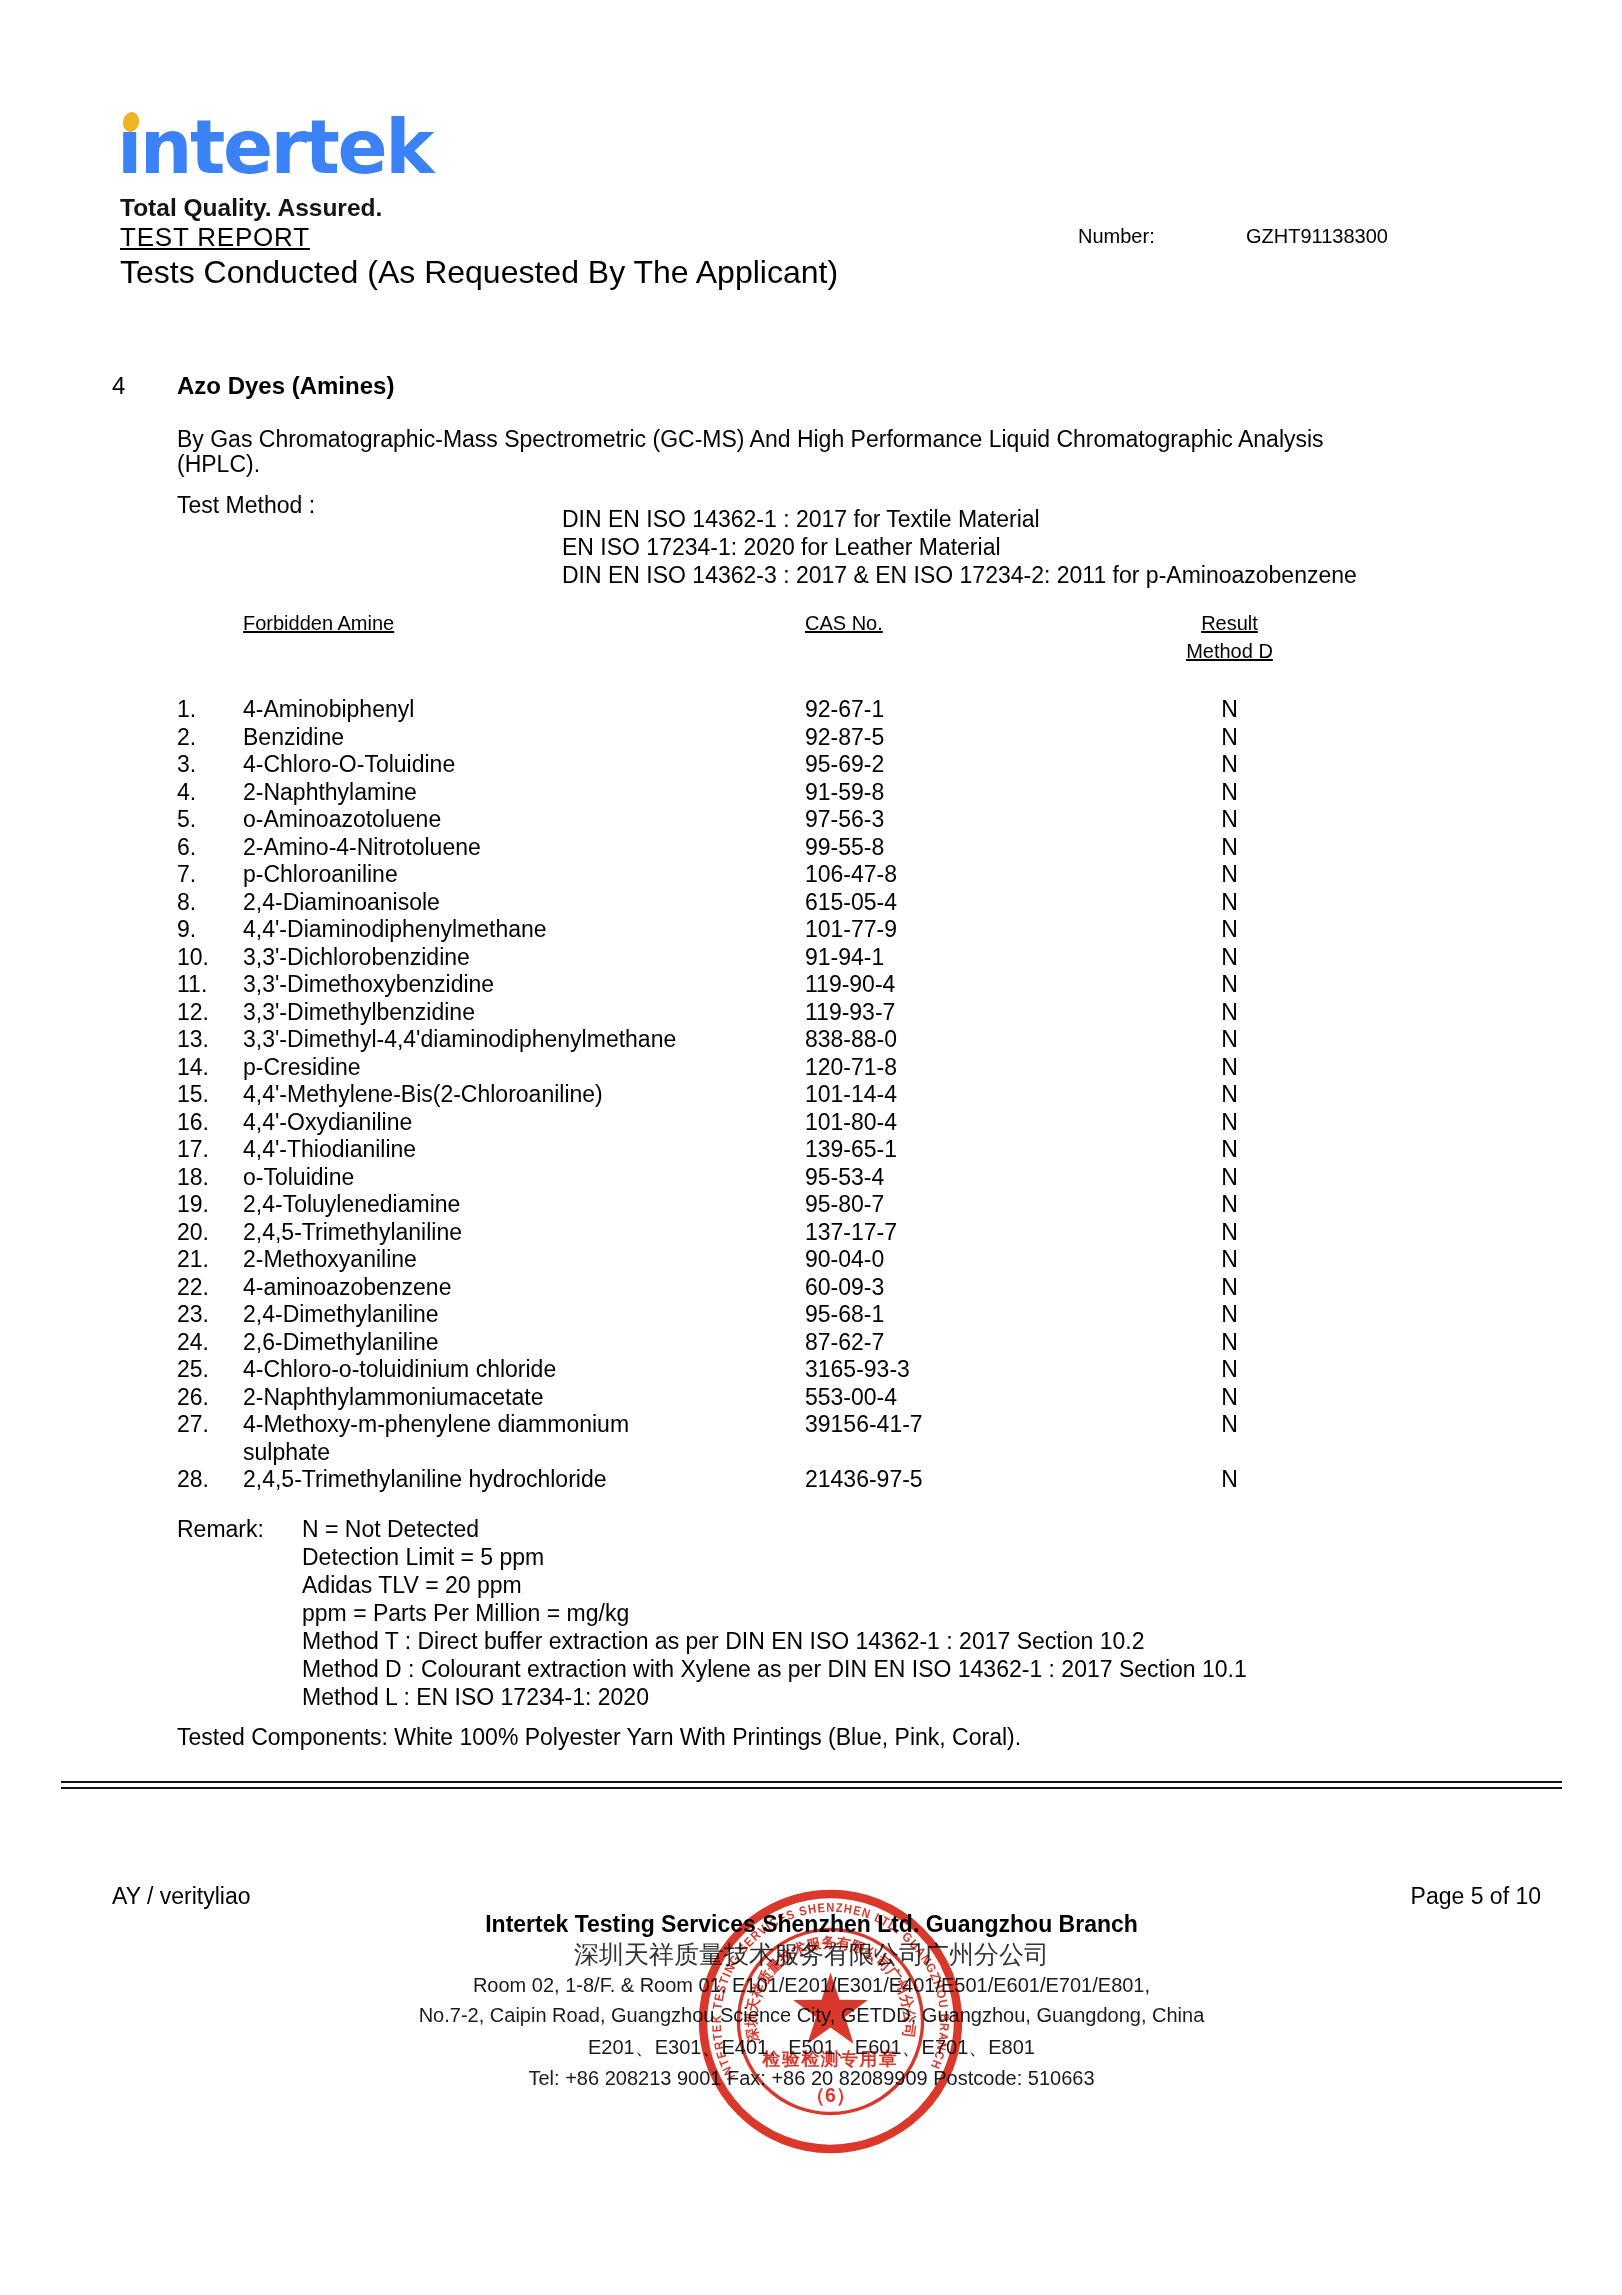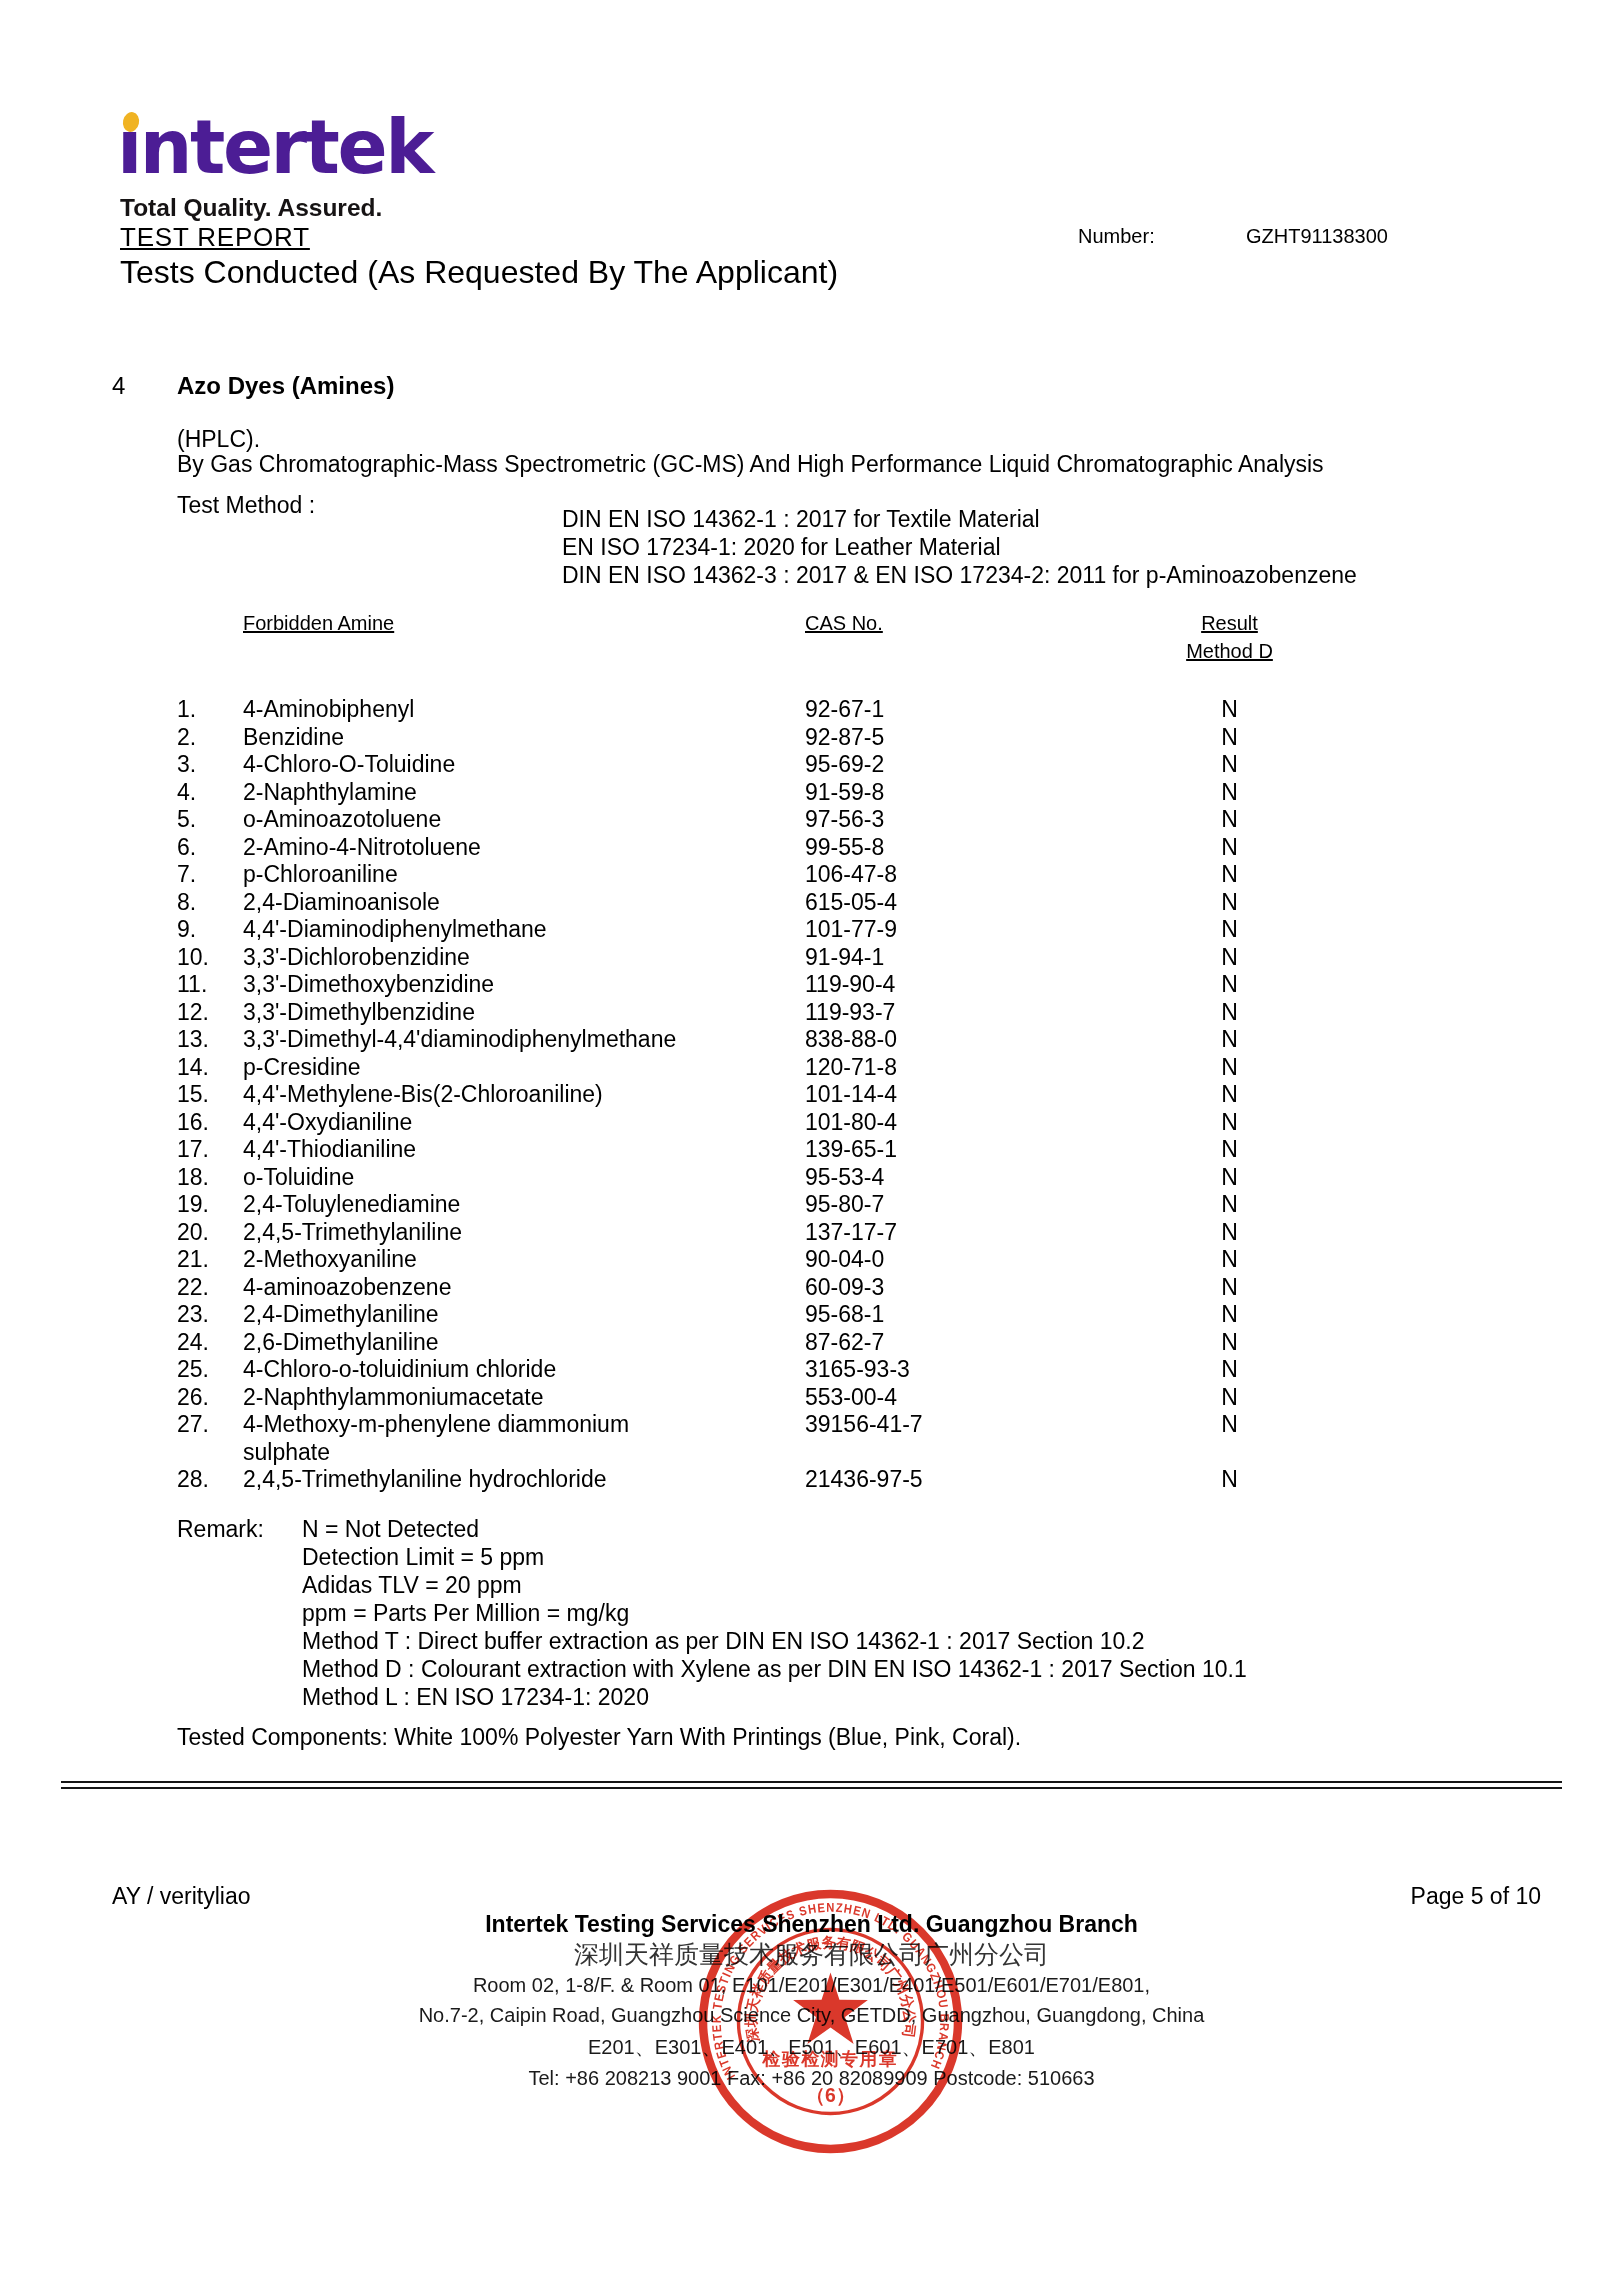--- a/index.html
+++ b/index.html
@@ -6,21 +6,21 @@
   .page {
     position:relative; width:1623px; height:2295px; background:#ffffff;
     font-family:"Liberation Sans", sans-serif; color:#000; overflow:hidden;
     margin:0 auto;
   }
   .abs { position:absolute; }
 
   
   .logo-text {
     font-family:"DejaVu Sans", sans-serif; font-weight:bold;
-    font-size:74px; letter-spacing:-2.5px; line-height:85px; color:#4c1d95;
+    font-size:74px; letter-spacing:-2.5px; line-height:85px; color:#3b82f6;
   }
   .logo-dot {
     position:absolute; left:6px; top:6.8px; width:16px; height:20px;
     border-radius:50%; transform:rotate(12deg); background:#f0b323;
   }
   .tagline { font-size:24.5px; font-weight:bold; color:#161314; }
   .report-title { font-size:26px; text-decoration:underline; letter-spacing:0.8px; }
   .subtitle { font-size:32px; }
   .num-label, .num-value { font-size:20px;margin-left:32px; }
 
@@ -68,22 +68,22 @@
   <div class="abs tagline" style="left:120px; top:194px;">Total Quality. Assured.</div>
   <div class="abs report-title" style="left:120px; top:222px;">TEST REPORT</div>
   <div class="abs subtitle" style="left:120px; top:254px;">Tests Conducted (As Requested By The Applicant)</div>
   <div class="abs num-label" style="left:1046px; top:225px;">Number:</div>
   <div class="abs num-value" style="left:1214px; top:225px;">GZHT91138300</div>
 
   <div class="abs sec-no" style="left:112px; top:372px;">4</div>
   <div class="abs sec-title" style="left:177px; top:372px;font-weight:bold;">Azo Dyes (Amines)</div>
 
   <div class="abs body-text" style="left:177px; top:427px; width:1420px;">
+    <div>By Gas Chromatographic-Mass Spectrometric (GC-MS) And High Performance Liquid Chromatographic Analysis</div>
     <div>(HPLC).</div>
-    <div>By Gas Chromatographic-Mass Spectrometric (GC-MS) And High Performance Liquid Chromatographic Analysis</div>
   </div>
 
   <div class="abs tm-line" style="left:177px; top:491px;">Test Method :</div>
   <div class="abs" style="left:562px; top:505px;">
 
       <div class="tm-line">DIN EN ISO 14362-1 : 2017 for Textile Material</div>
 
       <div class="tm-line">EN ISO 17234-1: 2020 for Leather Material</div>
 
       <div class="tm-line">DIN EN ISO 14362-3 : 2017 &amp; EN ISO 17234-2: 2011  for p-Aminoazobenzene</div>

